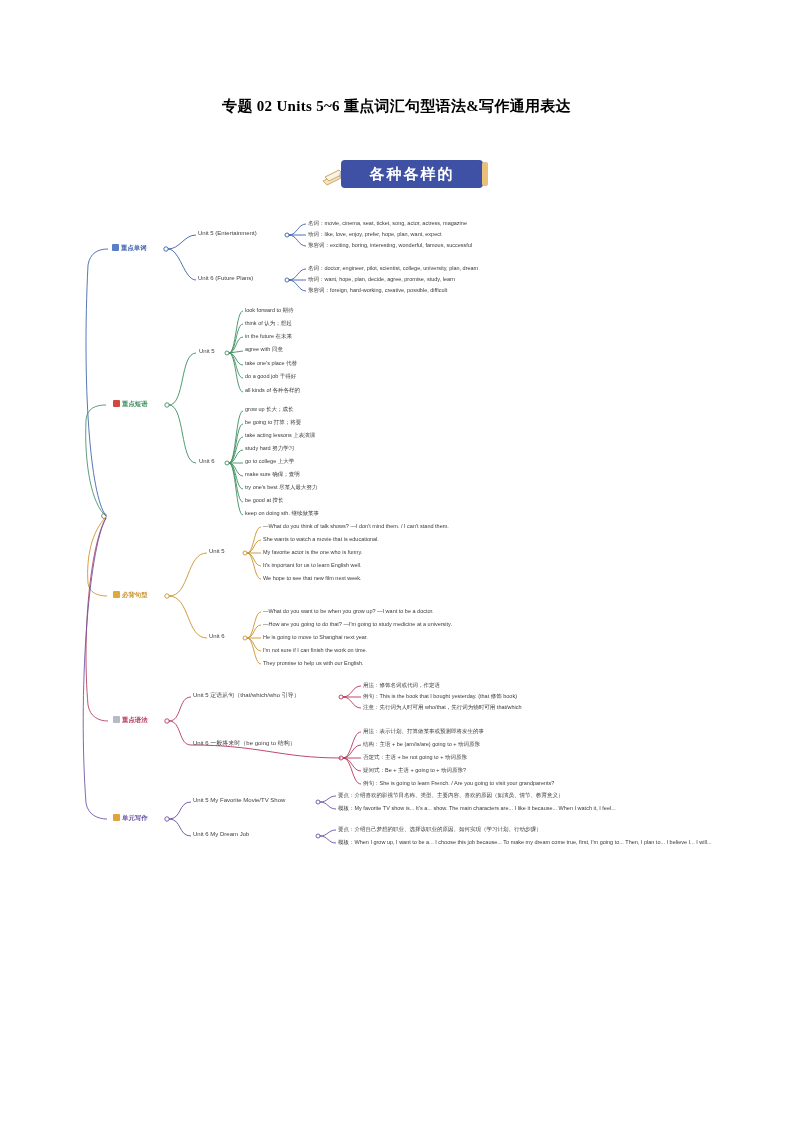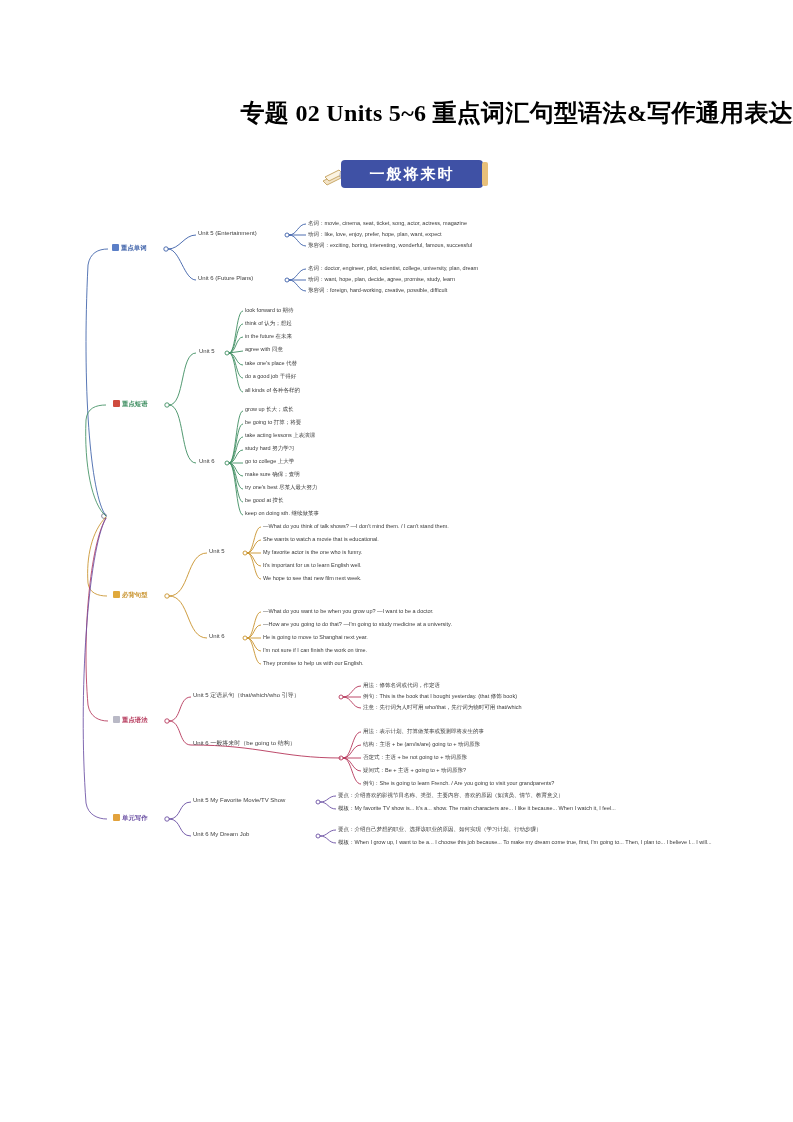--- a/index.html
+++ b/index.html
@@ -8,24 +8,24 @@
     background:#ffffff;
     font-family:"Liberation Sans","DejaVu Sans",sans-serif;
     position:relative;
     overflow:hidden;
   }
   .page{position:absolute;inset:0;}
 
   
   .doc-title{
     position:absolute;left:0;right:0;top:97px;
-    text-align:right;
+    text-align:center;
     font-family:"Liberation Serif","DejaVu Serif",serif;
     font-weight:bold;
-    font-size:24px;
+    font-size:15px;
     color:#000;
     letter-spacing:.3px;
   }
 
   
   .banner-wrap{
     position:absolute;left:313px;top:160px;
     width:170px;height:28px;
   }
   .banner-bg{
@@ -93,21 +93,21 @@
   <div class="doc-title">专题 02 Units 5~6  重点词汇句型语法&amp;写作通用表达</div>
 
   <div class="banner-wrap">
     <svg class="book-icon" viewBox="0 0 38 24">
       <path d="M2 17 L16 10 L20 14 L6 21 Z" fill="#f3e3c6" stroke="#c9a96a" stroke-width="1"></path>
       <path d="M4 13 L18 6 L22 10 L8 17 Z" fill="#fbf3e2" stroke="#c9a96a" stroke-width="1"></path>
       <circle cx="24" cy="11" r="5" fill="none" stroke="#b8b8c8" stroke-width="1.4"></circle>
       <line x1="27" y1="15" x2="31" y2="20" stroke="#8a8aa0" stroke-width="1.6"></line>
     </svg>
     <div class="banner-bg"></div>
-    <div class="banner-text">一般将来时</div>
+    <div class="banner-text">各种各样的</div>
   </div>
 
   <div class="map">
     <svg class="links" viewBox="0 0 793 660">
 
       <circle cx="104" cy="311" r="2.4" fill="none" stroke="#8a8a9a" stroke-width="1"></circle>
 
       <path d="M106 311 C 90 290, 82 180, 88 60 C 90 48, 98 44, 108 44" fill="none" stroke="#3b5fa8" stroke-width="1" opacity=".85"></path>
       <path d="M106 311 C 92 300, 84 260, 86 215 C 87 203, 96 200, 106 200" fill="none" stroke="#3f8f62" stroke-width="1" opacity=".85"></path>
       <path d="M106 312 C 92 326, 86 352, 88 378 C 89 388, 98 391, 107 391" fill="none" stroke="#c8922b" stroke-width="1" opacity=".85"></path>

